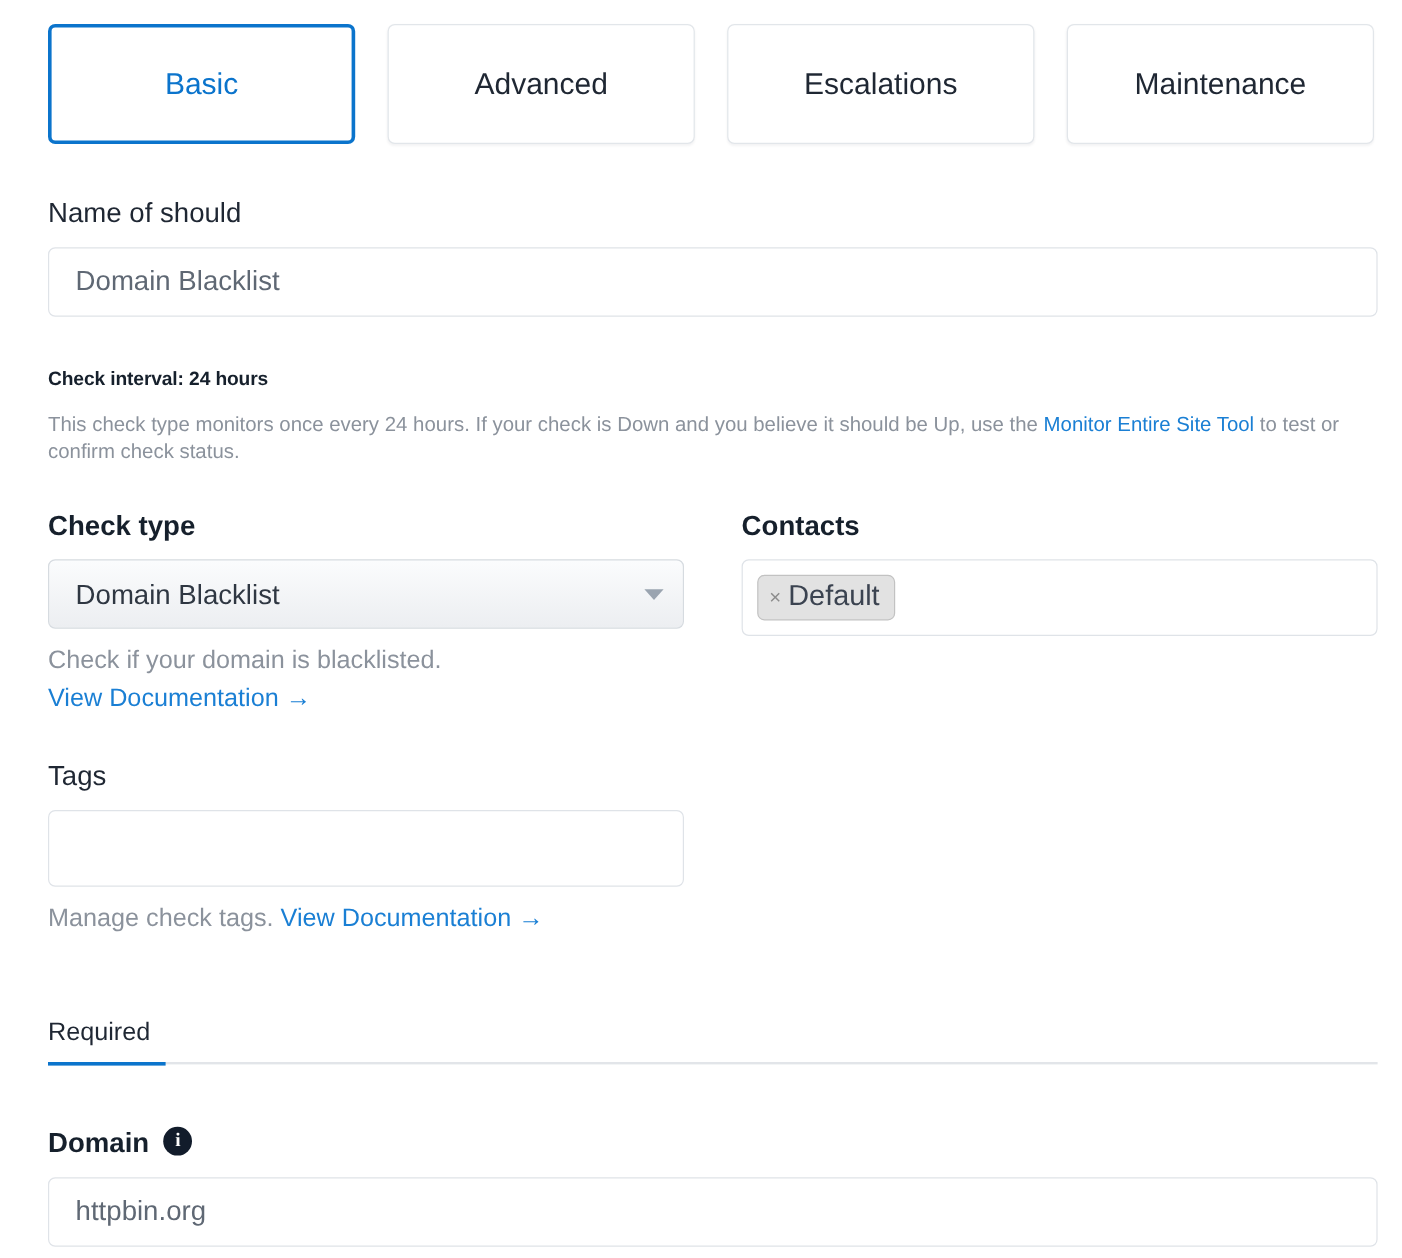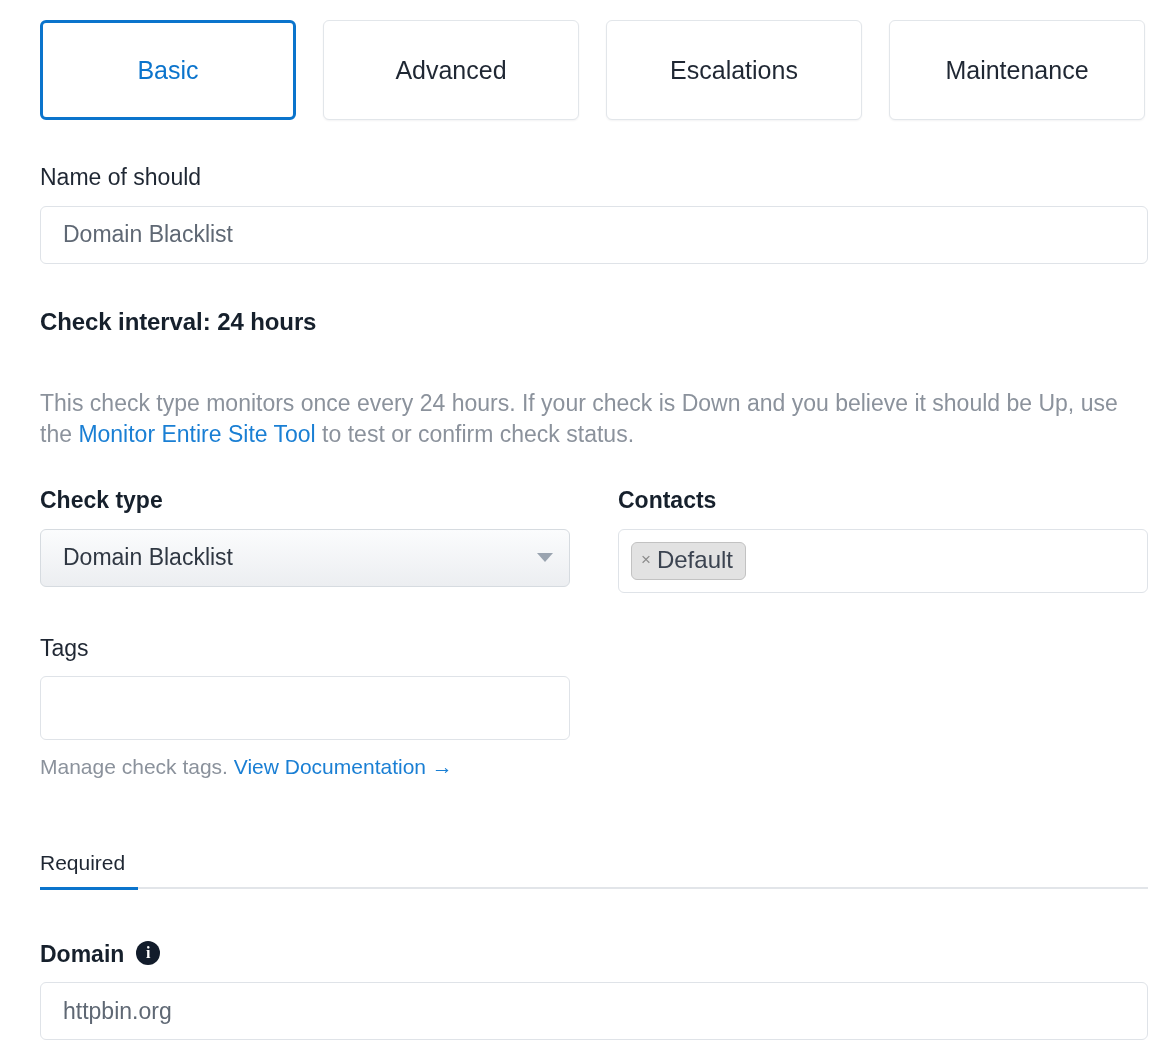--- a/index.html
+++ b/index.html
@@ -75,31 +75,30 @@
     display: flex;
     align-items: center;
     padding: 0 22px;
     font-size: 23px;
     color: #5b6572;
   }
   .text-input.placeholder { color: #5f6874; }
 
   
   .interval-title {
-    font-size: 24px;
+    font-size: 16px;
     font-weight: 700;
     color: #16202c;
     letter-spacing: -0.1px;
   }
   .interval-desc {
-    font-size: 23px;
+    font-size: 17px;
     color: #8b929c;
     line-height: 1.38;
     max-width: 1112px;
-    margin-top: 36px;
   }
   .interval-desc a, .link {
     color: #1a7fd4;
     text-decoration: none;
   }
 
   
   .two-col {
     display: flex;
     padding: 0 20px 0 40px;
@@ -266,20 +265,24 @@
 
   <div class="two-col">
     <div class="col-left">
       <div class="label-bold">Check type</div>
       <div class="sp-14"></div>
       <div class="select-box">
         <span>Domain Blacklist</span>
         <span class="caret"></span>
       </div>
       <div class="sp-12"></div>
+      <div class="help-text">
+        <div>Check if your domain is blacklisted.</div>
+        <a href="#" class="link">View Documentation →</a>
+      </div>
     </div>
 
     <div class="col-right">
       <div class="label-bold">Contacts</div>
       <div class="sp-14"></div>
       <div class="tag-area contacts">
         <span class="pill">
           <span class="x">×</span>
           <span>Default</span>
         </span>

